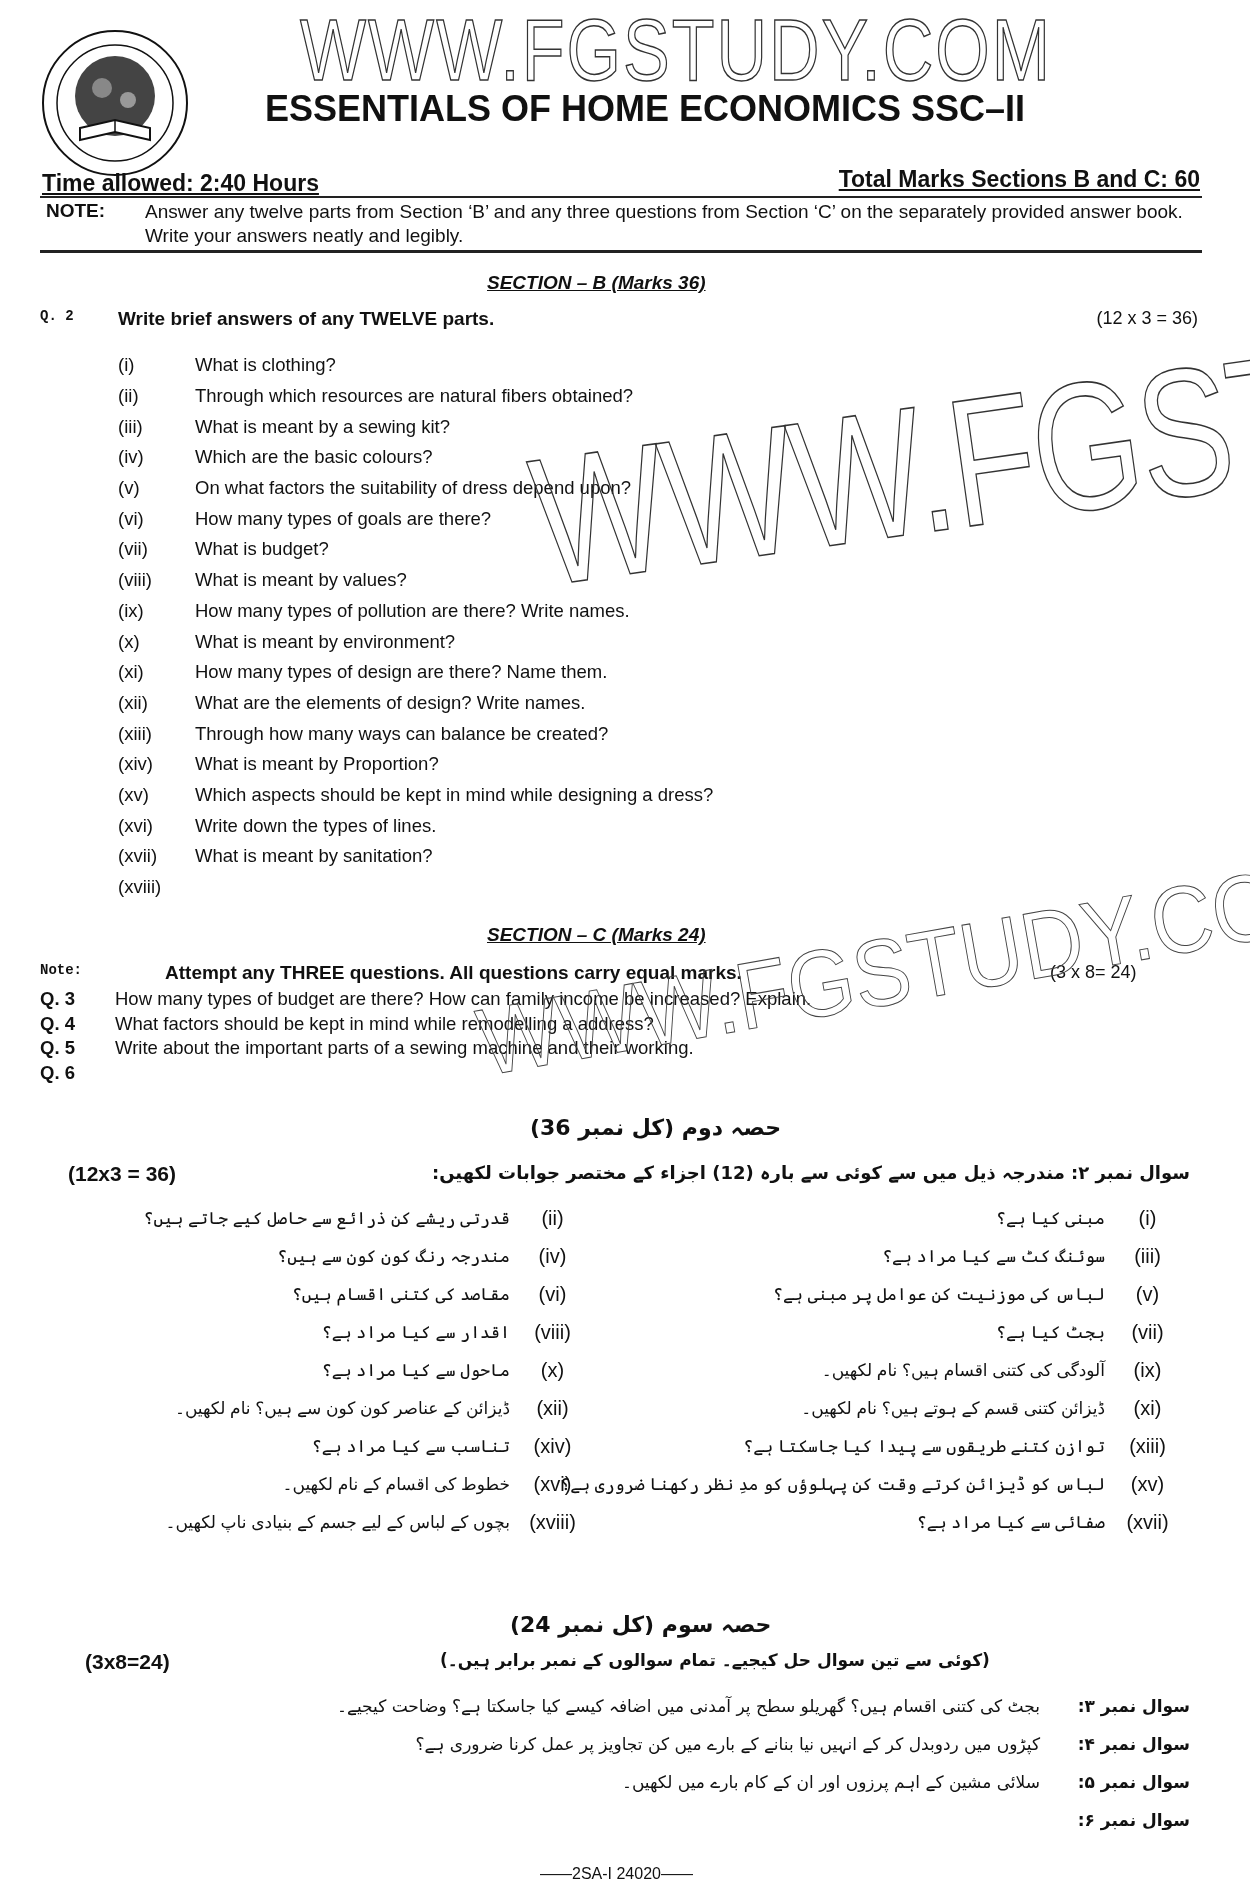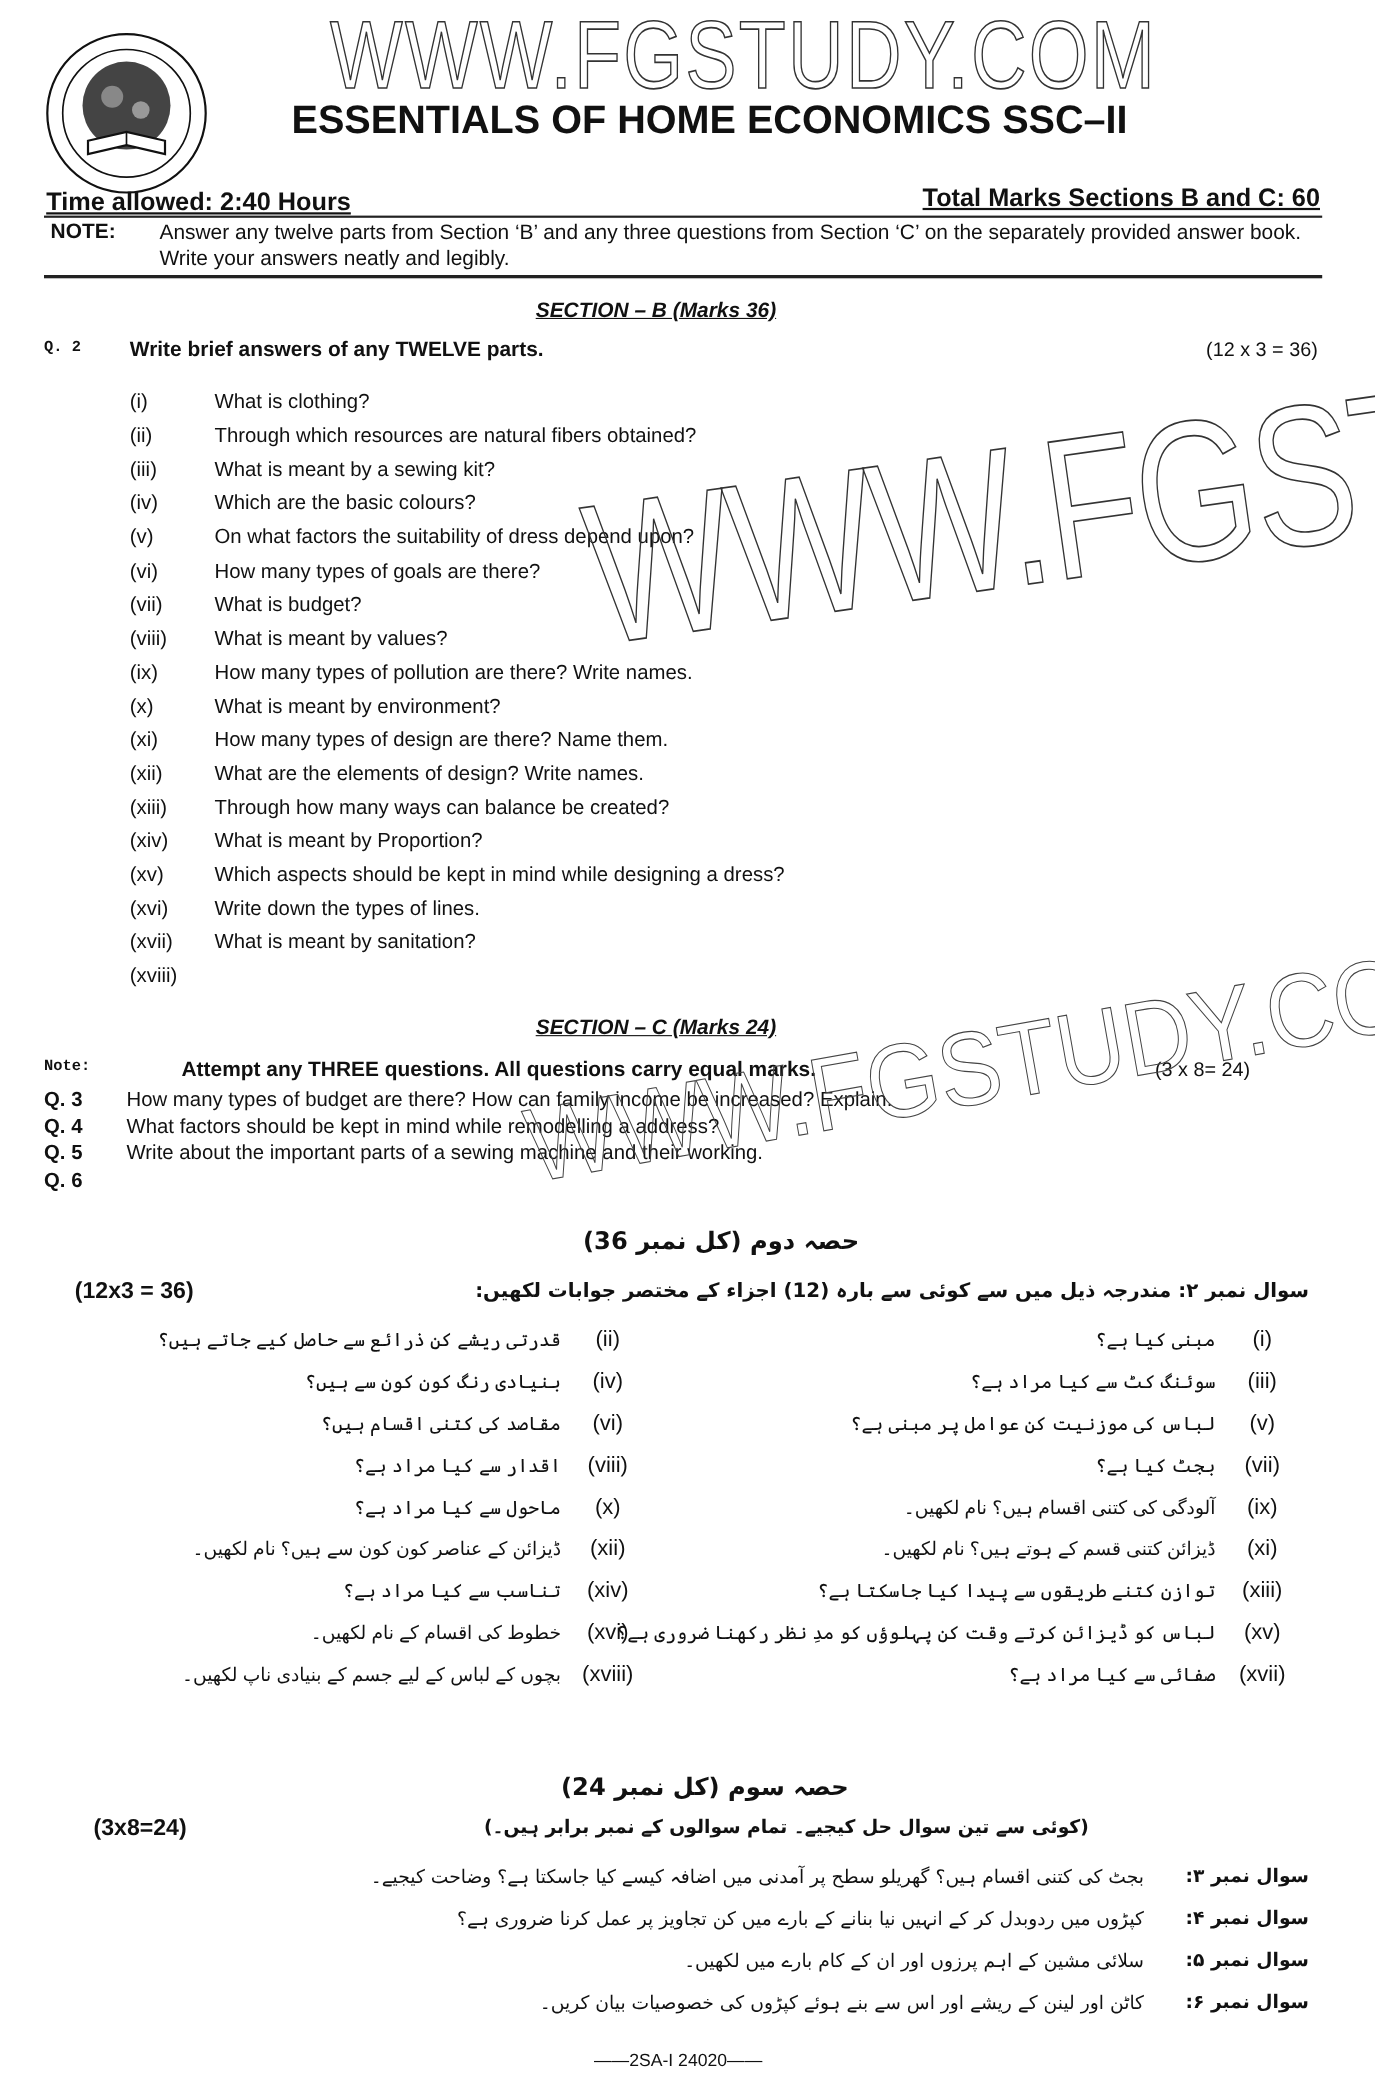--- a/index.html
+++ b/index.html
@@ -209,21 +209,21 @@
     <span class="num">(xvii)</span>
     <span class="txt">صفائی سے کیا مراد ہے؟</span>
   </div>
 
 <div class="ur-row" style="right:655px; top:1198px;">
     <span class="num">(ii)</span>
     <span class="txt">قدرتی ریشے کن ذرائع سے حاصل کیے جاتے ہیں؟</span>
   </div>
 <div class="ur-row" style="right:655px; top:1236px;">
     <span class="num">(iv)</span>
-    <span class="txt">بنیادی رنگ کون کون سے ہیں؟</span>
+    <span class="txt">مندرجہ رنگ کون کون سے ہیں؟</span>
   </div>
 <div class="ur-row" style="right:655px; top:1274px;">
     <span class="num">(vi)</span>
     <span class="txt">مقاصد کی کتنی اقسام ہیں؟</span>
   </div>
 <div class="ur-row" style="right:655px; top:1312px;">
     <span class="num">(viii)</span>
     <span class="txt">اقدار سے کیا مراد ہے؟</span>
   </div>
 <div class="ur-row" style="right:655px; top:1350px;">
@@ -258,16 +258,15 @@
 <div class="ur-c-row" style="top:1726px;">
     <span class="lbl urdu">سوال نمبر ۴:</span>
     <span class="txt urdu">کپڑوں میں ردوبدل کر کے انہیں نیا بنانے کے بارے میں کن تجاویز پر عمل کرنا ضروری ہے؟</span>
   </div>
 <div class="ur-c-row" style="top:1764px;">
     <span class="lbl urdu">سوال نمبر ۵:</span>
     <span class="txt urdu">سلائی مشین کے اہم پرزوں اور ان کے کام بارے میں لکھیں۔</span>
   </div>
 <div class="ur-c-row" style="top:1802px;">
     <span class="lbl urdu">سوال نمبر ۶:</span>
-    <span class="txt urdu">کاٹن اور لینن کے ریشے اور اس سے بنے ہوئے کپڑوں کی خصوصیات بیان کریں۔</span>
   </div>
 
 <div class="abs footer">——2SA-I 24020——</div>
 
 </body></html>

